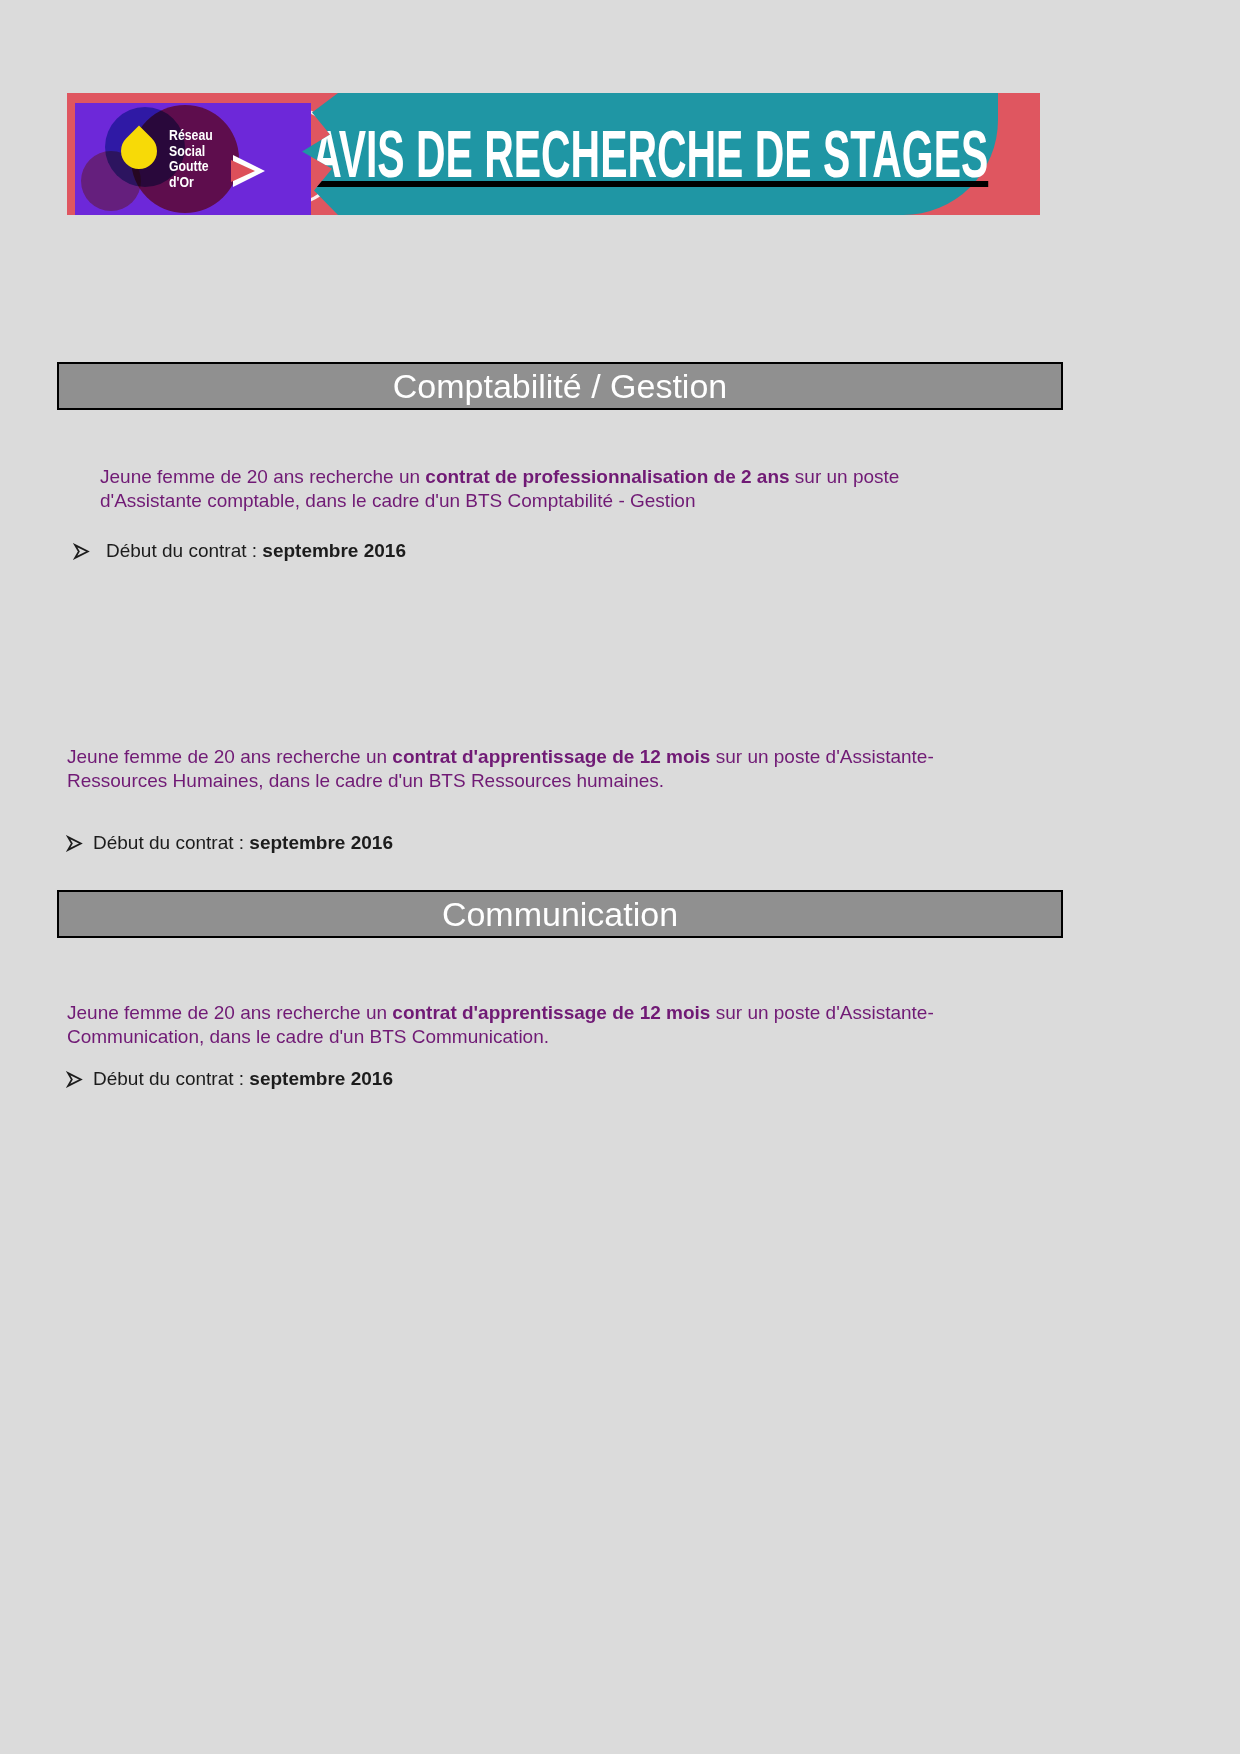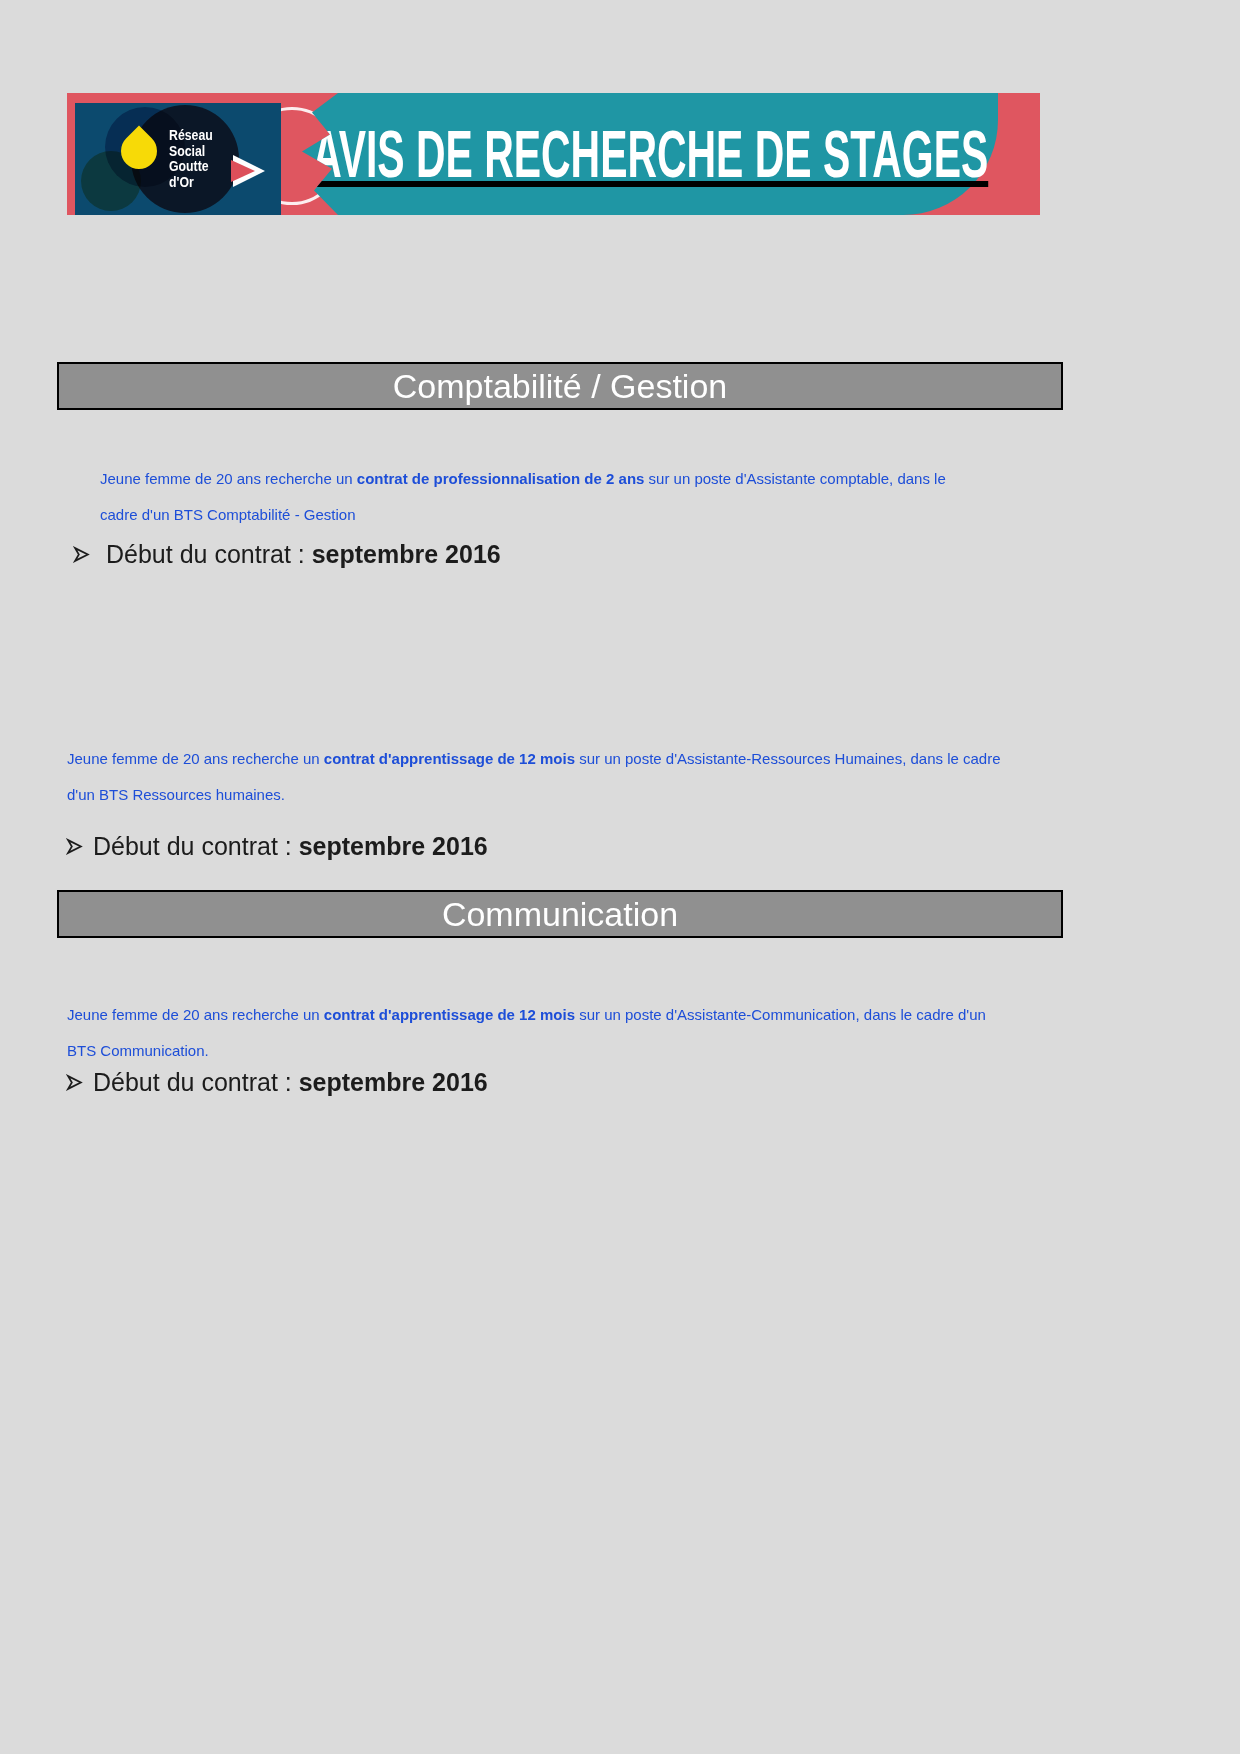--- a/index.html
+++ b/index.html
@@ -9,22 +9,22 @@
     font-family:"Liberation Sans", sans-serif;
   }
 
   
   .banner { position:absolute; left:67px; top:93px; width:973px; height:122px; background:#df5660; }
   .ring {
     position:absolute; left:176px; top:14px; width:92px; height:92px;
     border:3px solid rgba(255,255,255,.9); border-radius:50%; z-index:1;
   }
   .logo-panel {
-    position:absolute; left:8px; top:10px; width:206px; height:112px;
-    background:#0c4a6e; z-index:2; overflow:hidden;
+    position:absolute; left:8px; top:10px; width:236px; height:112px;
+    background:#6d28d9; z-index:2; overflow:hidden;
   }
   .c { position:absolute; border-radius:50%; }
   .c-blue { left:30px; top:4px;  width:80px;  height:80px;  background:#6e9dc2; mix-blend-mode:multiply; }
   .c-tan  { left:6px;  top:48px; width:60px;  height:60px;  background:#ecc593; mix-blend-mode:multiply; }
   .c-red  { left:56px; top:2px;  width:108px; height:108px; background:#dc4f5a; mix-blend-mode:multiply; }
   .drop {
     position:absolute; left:46px; top:30px; width:36px; height:36px;
     background:#f7da07; border-radius:50% 0 50% 50%; transform:rotate(-45deg);
   }
   .tail-white { position:absolute; left:158px; top:52px; width:32px; height:32px; background:#fefefe;
@@ -48,27 +48,27 @@
   
   .bar {
     position:absolute; left:57px; width:1006px; height:48px;
     background:#909090; border:2px solid #000; box-sizing:border-box;
     display:flex; align-items:center; justify-content:center;
     color:#fff; font-size:34px; font-weight:normal;
   }
   .bar1 { top:362px; } .bar2 { top:625px; } .bar3 { top:890px; }
 
   
-  .para { position:absolute; color:#1d4ed8; font-size:15px; line-height:36px; }
+  .para { position:absolute; color:#701a75; font-size:19px; line-height:24px; }
   .p1 { left:100px; top:446px; width:860px; }
   .p2 { left:67px;  top:726px; width:935px; }
   .p3 { left:67px;  top:982px; width:935px; }
   .para b { font-weight:bold; }
 
-  .bullet { position:absolute; display:flex; align-items:center; color:#1c1c1c; font-size:25px; }
+  .bullet { position:absolute; display:flex; align-items:center; color:#1c1c1c; font-size:19px; }
   .bl1 { left:73px; top:540px; gap:16px; }
   .bl2 { left:66px; top:832px; gap:10px; }
   .bl3 { left:66px; top:1068px; gap:10px; }
   .arrow-icon { display:flex; align-items:center; }
   .bullet b { font-weight:bold; }
 </style>
 </head>
 <body>
 
 <div class="page">

